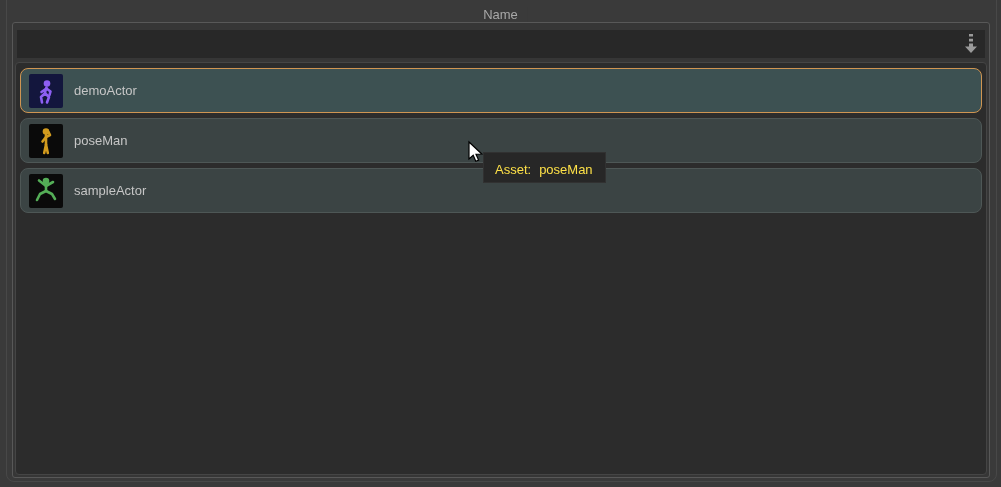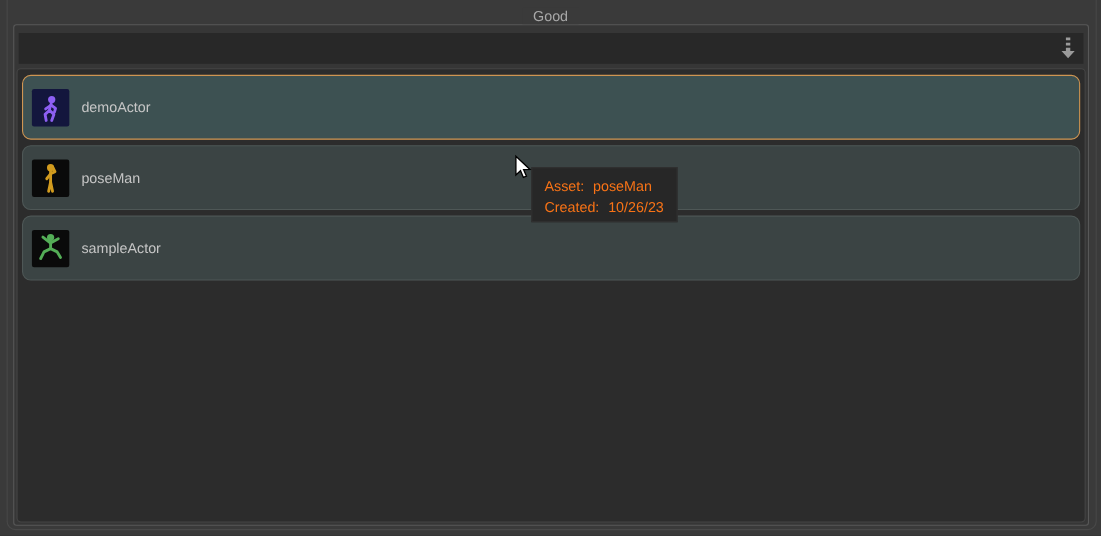--- a/index.html
+++ b/index.html
@@ -34,41 +34,41 @@
   .load-icon {
     position:absolute; right:7px; top:9px; width:22px; height:24px;
     cursor:pointer;
   }
   .list-area {
     position:absolute; left:2px; right:2px; top:39px; bottom:2px;
     background:#2c2c2c; border:1px solid #454545; border-radius:4px;
     padding:5px 3px; box-sizing:border-box; overflow:hidden;
   }
   .row {
-    height:59px; border-radius:8px;
+    height:45px; border-radius:8px;
     background:#3b4444; border:1px solid #4e5756;
     display:flex; align-items:center; padding:0 8px;
     margin:0 1px 5px 1px; box-sizing:border-box;
     cursor:pointer;
   }
   .row.selected { background:#3d5152; border-color:#cf9552; }
   .icon-box {
     width:34px; height:34px; border-radius:2px; flex:0 0 34px;
     display:flex; align-items:center; justify-content:center;
     background:var(--iconbg,#0a0a0a);
   }
   .icon-box svg { width:32px; height:32px; color:var(--fig,#888888); }
   .fig { stroke:currentColor; stroke-width:2.6; stroke-linecap:round;
          stroke-linejoin:round; fill:none; }
   .fig-head { fill:currentColor; stroke:none; }
   .row-label { margin-left:11px; color:#c6c6c6; font-size:13px; }
   .tooltip {
     position:absolute; left:483px; top:152px;
     background:#272727; border:1px solid #313131;
-    color:#f97316; font-size:13px; line-height:19px;
+    color:#fde047; font-size:13px; line-height:19px;
     padding:7px 12px 3px 11px; white-space:nowrap; z-index:10;
   }
   .tooltip .tt-value { margin-left:8px; }
   .cursor { position:absolute; left:464px; top:140px; z-index:11; pointer-events:none; }
 </style>
 </head>
 <body>
 
 <svg width="0" height="0" style="position:absolute">
   <defs>
@@ -135,26 +135,23 @@
       <span class="icon-box" style="--iconbg: #0a0a0a; --fig: #54ae57;">
         <svg>
             <use href="#pose-jump"></use>
           </svg>
       </span>
       <span class="row-label">sampleActor</span>
     </div>
   </div>
 </div>
 
-<span class="groupbox-title">Good</span>
+<span class="groupbox-title">Name</span>
 
 <div class="tooltip">
   <div>
     <span>Asset:</span><span class="tt-value">poseMan</span>
-  </div>
-  <div>
-    <span>Created:</span><span class="tt-value">10/26/23</span>
   </div>
 </div>
 
 <svg class="cursor" width="22" height="24" viewBox="0 0 22 24">
   <path d="M5 2 L5 19 L9.2 15.2 L11.8 21.3 L14.6 20.1 L12 14.2 L17.8 14 Z" fill="#ffffff" stroke="#000000" stroke-width="1.2"></path>
 </svg>
 
 </body></html>

